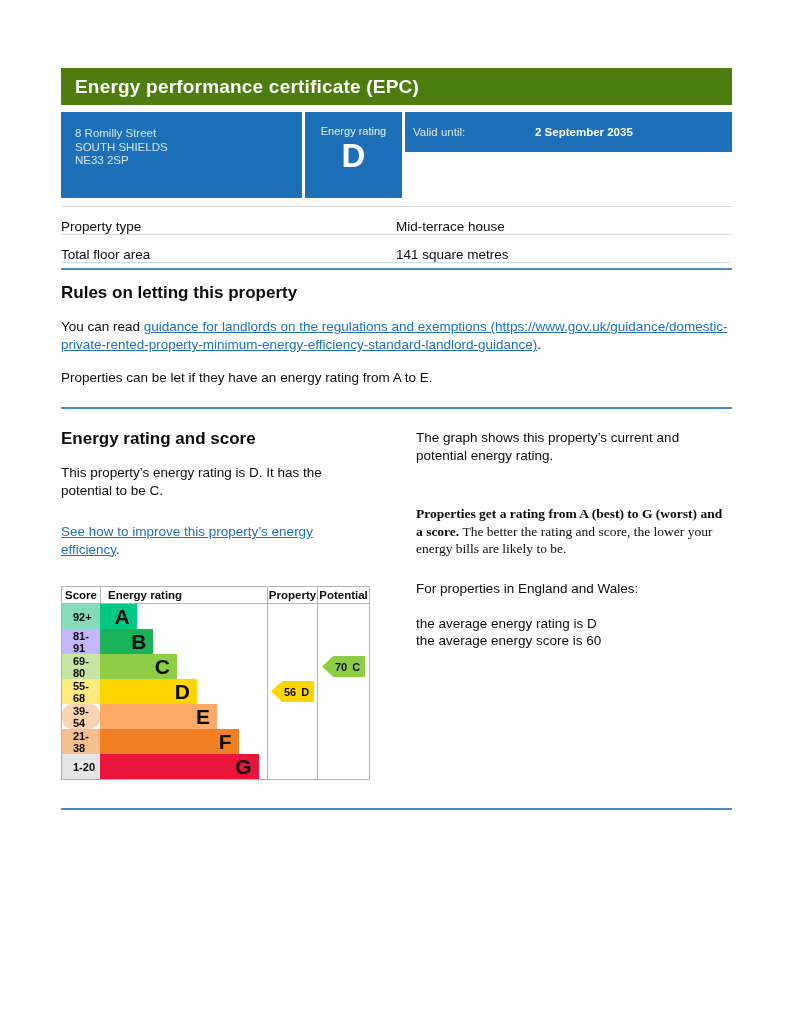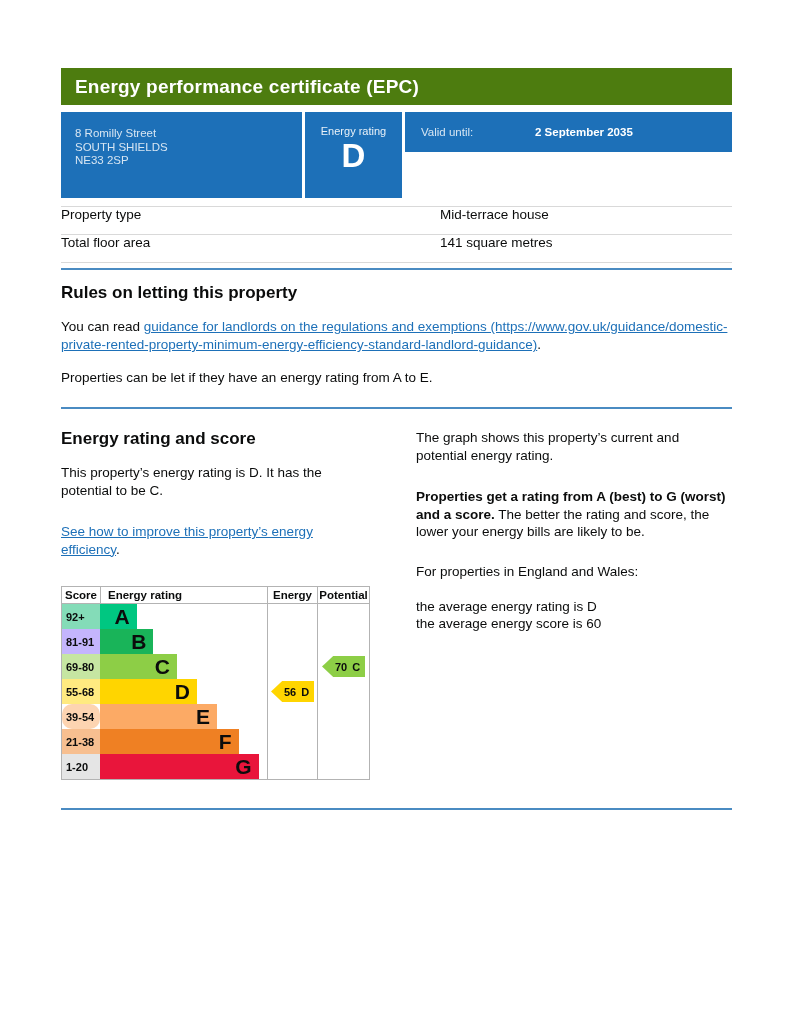--- a/index.html
+++ b/index.html
@@ -19,60 +19,60 @@
   .summary-row { display: flex; margin-top: 7px; height: 86px; }
   .blue-box { background: #1d70b8; }
   .address-box { width: 241px; margin-right: 3px; padding: 15px 0 0 14px; color: rgba(255,255,255,.82); font-size: 11.5px; line-height: 13.5px; }
   .rating-box { width: 97px; margin-right: 3px; text-align: center; color: #ffffff; padding-top: 13px; }
   .rating-label { font-size: 11px; color: rgba(255,255,255,.9); }
   .rating-letter { font-size: 33px; font-weight: bold; line-height: 36px; margin-top: 1px; }
   .box-col { flex: 1; display: flex; flex-direction: column; }
   .info-row { display: flex; align-items: center; }
   .info-row.first { height: 40px; margin-bottom: 3px; }
   .info-row.second { flex: 1; }
-  .info-label { color: rgba(255,255,255,.82); font-size: 11.5px; padding-left: 16px; width: 130px; }
+  .info-label { color: rgba(255,255,255,.82); font-size: 11.5px; padding-left: 8px; width: 130px; }
   .info-value { color: #ffffff; font-size: 11.5px; font-weight: bold; }
 
   
   .props { margin-top: 8px; border-top: 1px solid #d9d9d9; }
-  .props-row { display: flex; align-items: flex-start; height: 28px; border-bottom: 1px solid #d9d9d9; font-size: 13.5px; gap: 44px; }
+  .props-row { display: flex; align-items: flex-end; height: 28px; border-bottom: 1px solid #d9d9d9; font-size: 13.5px; }
   .props-label { width: 335px; }
 
   .blue-rule { border: none; height: 2px; background: #4a8bc2; margin: 0; }
   .rule-1 { margin-top: 5px; }
   .rule-2 { margin-top: 20px; }
   .rule-3 { margin-top: 28px; }
 
   h2 { font-size: 17px; font-weight: bold; margin: 13px 0 0 0; }
   p  { font-size: 13.5px; line-height: 18px; margin: 15px 0 0 0; }
   a  { color: #1d70b8; text-decoration: underline; overflow-wrap: break-word; cursor: pointer; }
 
   
   .two-col { display: flex; margin-top: 20px; }
   .col-left { width: 310px; margin-right: 45px; }
   .col-left h2 { margin-top: 0; }
   .col-left p { line-height: 17.5px; }
   .col-left .link-para { margin-top: 24px; }
   .col-right { width: 316px; }
   .col-right p { line-height: 17.5px; }
   .col-right .p-first { margin-top: 0; }
-  .col-right .p-explain { margin-top: 24px; }
+  .col-right .p-explain { margin-top: 41px; font-family: Liberation Serif, serif; }
   .col-right .p-region { margin-top: 22px; }
   .col-right .p-averages { margin-top: 19px; line-height: 16.5px; }
 
   
   .chart { margin-top: 28px; width: 309px; border: 1px solid #b3b3b3; }
   .chart-header { display: flex; height: 17px; border-bottom: 1px solid #b3b3b3; font-size: 11.5px; font-weight: bold; align-items: center; }
   .ch-cell { height: 100%; display: flex; align-items: center; }
   .ch-score { width: 38px; justify-content: center; }
   .ch-rating { width: 167px; border-left: 1px solid #b3b3b3; padding-left: 7px; }
   .ch-current { width: 50px; border-left: 1px solid #b3b3b3; justify-content: center; }
   .ch-potential { flex: 1; border-left: 1px solid #b3b3b3; justify-content: center; }
   .band-row { display: flex; height: 25px; }
-  .score-cell { width: 38px; display: flex; align-items: center; padding-left: 4px; font-size: 11px; font-weight: bold; }
+  .score-cell { width: 38px; display: flex; align-items: center; padding-left: 11px; font-size: 11px; font-weight: bold; }
   .bar-cell { width: 167px; }
   .bar { height: 100%; display: flex; align-items: center; justify-content: flex-end; padding-right: 7px; font-size: 21px; font-weight: bold; color: #0b0c0c; line-height: 1; }
   .cur-cell, .pot-cell { display: flex; align-items: center; justify-content: center; border-left: 1px solid #b3b3b3; }
   .cur-cell { width: 50px; }
   .pot-cell { flex: 1; }
   .arrow { height: 21px; width: 43px; display: flex; align-items: center; padding-left: 13px; gap: 5px; font-size: 11px; font-weight: bold; color: #0b0c0c;
            clip-path: polygon(0% 50%, 26% 0%, 100% 0%, 100% 100%, 26% 100%); }
 </style>
 </head>
 <body>
@@ -124,21 +124,21 @@
 
   <div class="two-col">
     <div class="col-left">
       <h2>Energy rating and score</h2>
       <p>This property’s energy rating is D. It has the potential to be C.</p>
       <p class="link-para"><a href="#">See how to improve this property’s energy efficiency</a><span>.</span></p>
       <div class="chart" id="epc-chart">
           <div class="chart-header">
             <div class="ch-cell ch-score">Score</div>
             <div class="ch-cell ch-rating">Energy rating</div>
-            <div class="ch-cell ch-current">Energy</div>
+            <div class="ch-cell ch-current">Property</div>
             <div class="ch-cell ch-potential">Potential</div>
           </div>
           <div class="band-row">
             <div class="score-cell" style="background: rgb(132, 220, 184);">92+</div>
             <div class="bar-cell">
               <div class="bar" style="background: rgb(0, 199, 129); width: 22%;">
                 <span>A</span>
               </div>
             </div>
             <div class="cur-cell"></div>

